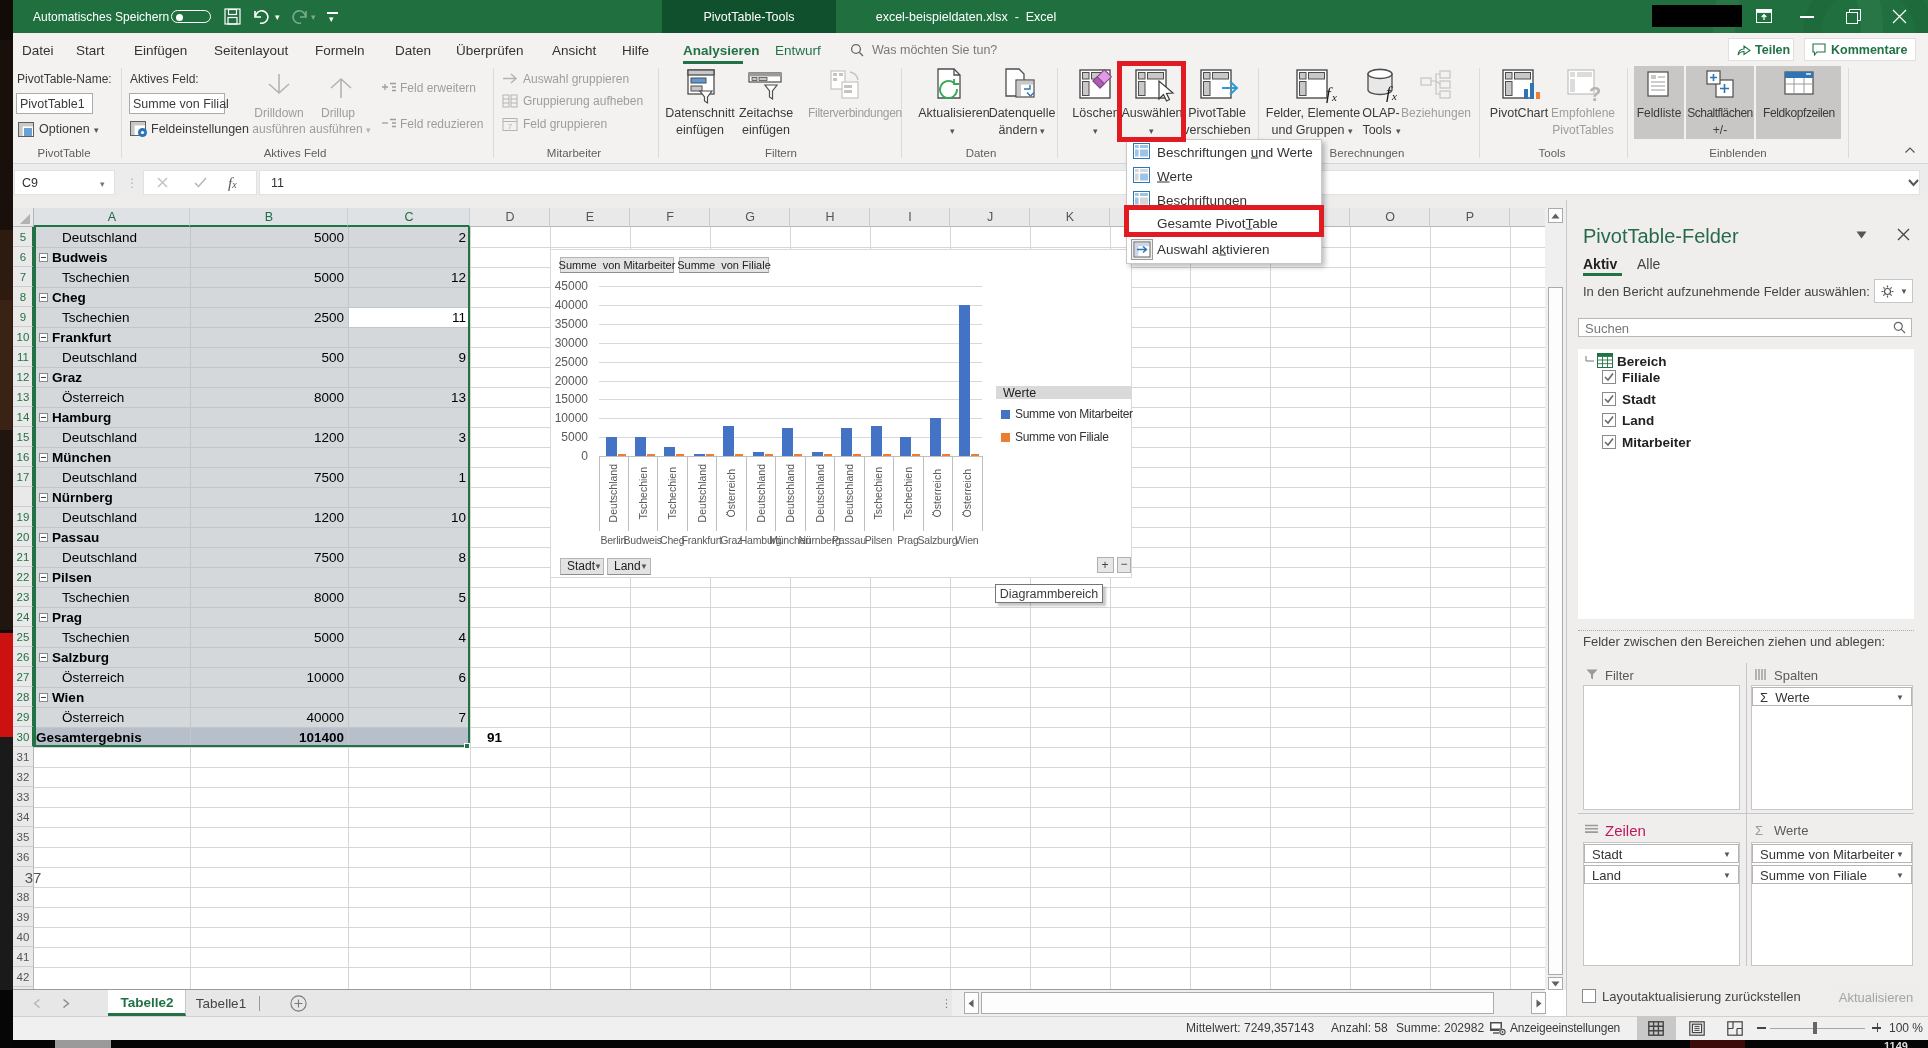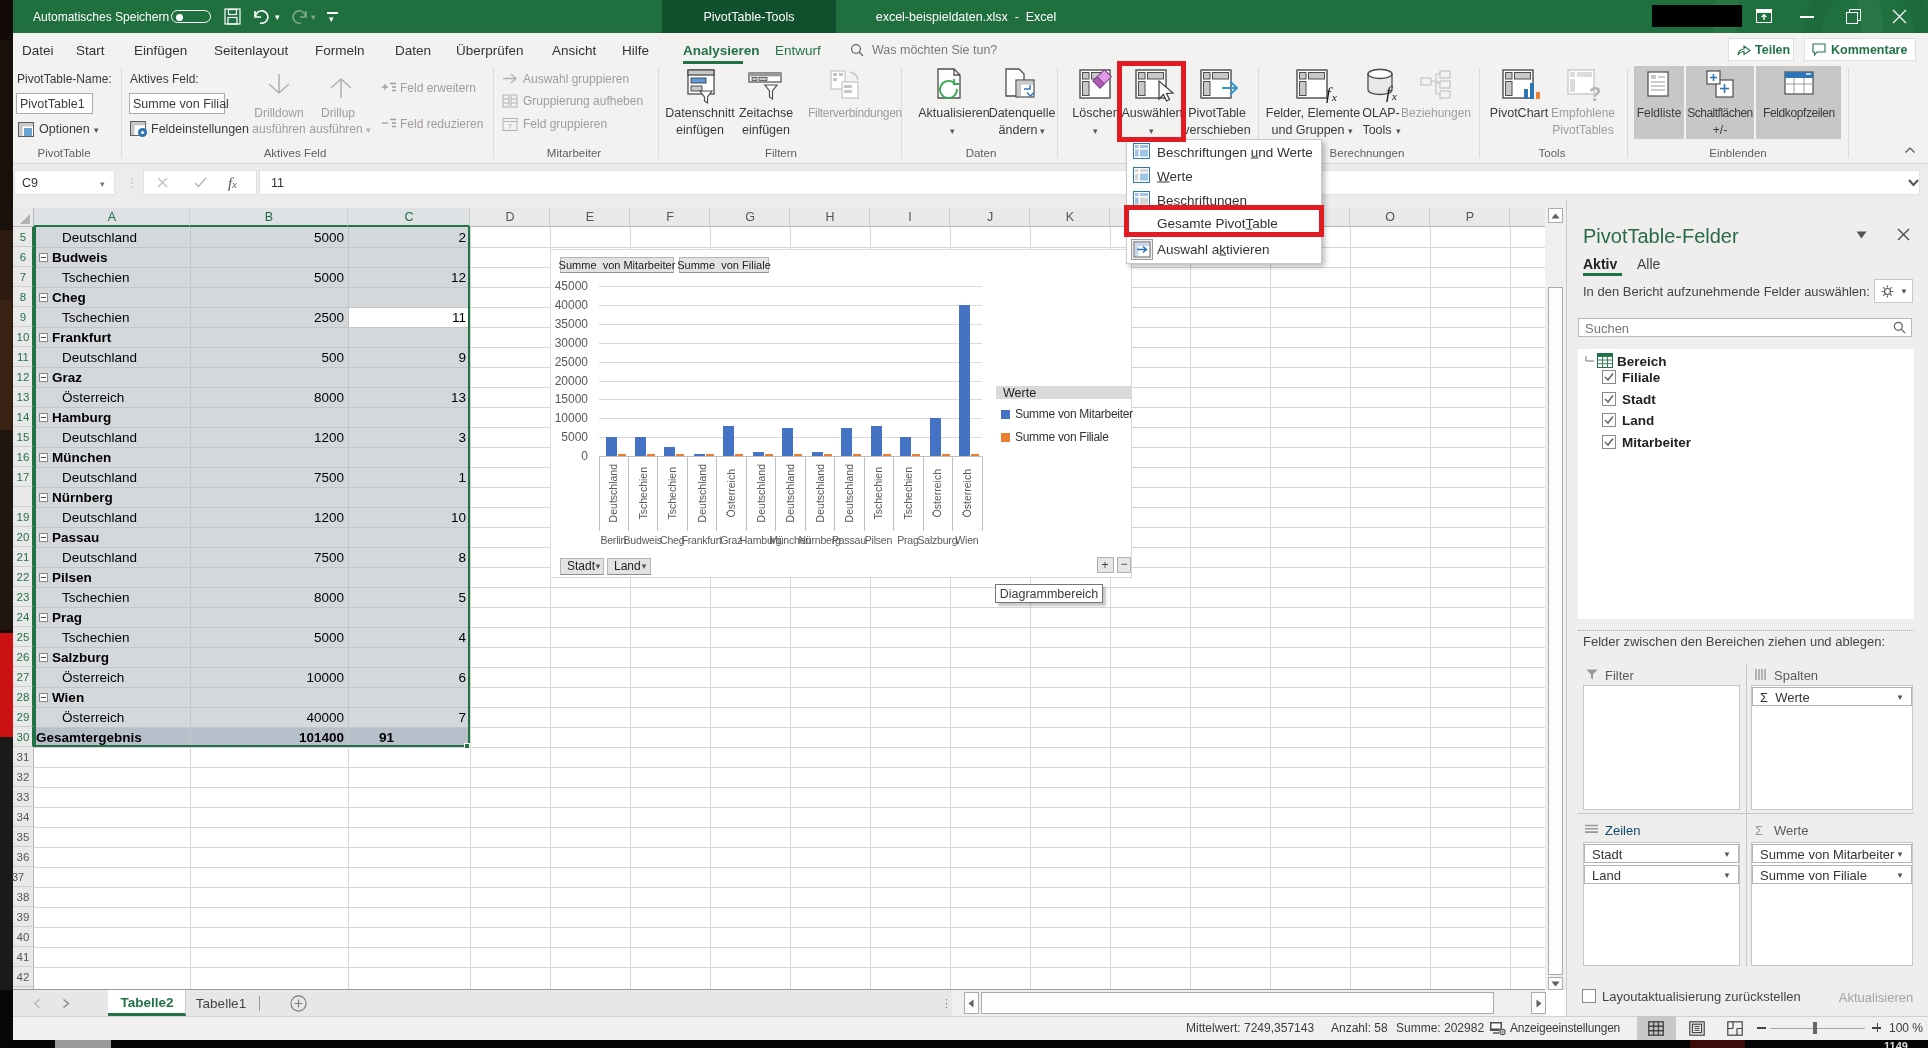--- a/index.html
+++ b/index.html
@@ -434,21 +434,21 @@
 <div class="txt" style="left:23px;transform:translateX(-50%);top:777px;line-height:0;font-size:11.5px;color:#555;font-weight:normal;"><span style="line-height:normal;display:inline-block;transform:translateY(-50%);">32</span></div>
 <div class="ab" style="left:13px;top:787px;width:21px;height:20px;background:#e9e9e9;border-right:1px solid #b7b7b7;border-bottom:1px solid #cdcdcd;"></div>
 <div class="txt" style="left:23px;transform:translateX(-50%);top:797px;line-height:0;font-size:11.5px;color:#555;font-weight:normal;"><span style="line-height:normal;display:inline-block;transform:translateY(-50%);">33</span></div>
 <div class="ab" style="left:13px;top:807px;width:21px;height:20px;background:#e9e9e9;border-right:1px solid #b7b7b7;border-bottom:1px solid #cdcdcd;"></div>
 <div class="txt" style="left:23px;transform:translateX(-50%);top:817px;line-height:0;font-size:11.5px;color:#555;font-weight:normal;"><span style="line-height:normal;display:inline-block;transform:translateY(-50%);">34</span></div>
 <div class="ab" style="left:13px;top:827px;width:21px;height:20px;background:#e9e9e9;border-right:1px solid #b7b7b7;border-bottom:1px solid #cdcdcd;"></div>
 <div class="txt" style="left:23px;transform:translateX(-50%);top:837px;line-height:0;font-size:11.5px;color:#555;font-weight:normal;"><span style="line-height:normal;display:inline-block;transform:translateY(-50%);">35</span></div>
 <div class="ab" style="left:13px;top:847px;width:21px;height:20px;background:#e9e9e9;border-right:1px solid #b7b7b7;border-bottom:1px solid #cdcdcd;"></div>
 <div class="txt" style="left:23px;transform:translateX(-50%);top:857px;line-height:0;font-size:11.5px;color:#555;font-weight:normal;"><span style="line-height:normal;display:inline-block;transform:translateY(-50%);">36</span></div>
 <div class="ab" style="left:13px;top:867px;width:21px;height:20px;background:#e9e9e9;border-right:1px solid #b7b7b7;border-bottom:1px solid #cdcdcd;"></div>
-<div class="txt" style="left:18px;transform:translateX(-50%);top:877px;line-height:0;font-size:11px;color:#555;font-weight:normal;"><span style="line-height:normal;display:inline-block;transform:translateY(-50%);">37</span></div>
+<div class="txt" style="left:33px;transform:translateX(-50%);top:877px;line-height:0;font-size:15px;color:#555;font-weight:normal;"><span style="line-height:normal;display:inline-block;transform:translateY(-50%);">37</span></div>
 <div class="ab" style="left:13px;top:887px;width:21px;height:20px;background:#e9e9e9;border-right:1px solid #b7b7b7;border-bottom:1px solid #cdcdcd;"></div>
 <div class="txt" style="left:23px;transform:translateX(-50%);top:897px;line-height:0;font-size:11.5px;color:#555;font-weight:normal;"><span style="line-height:normal;display:inline-block;transform:translateY(-50%);">38</span></div>
 <div class="ab" style="left:13px;top:907px;width:21px;height:20px;background:#e9e9e9;border-right:1px solid #b7b7b7;border-bottom:1px solid #cdcdcd;"></div>
 <div class="txt" style="left:23px;transform:translateX(-50%);top:917px;line-height:0;font-size:11.5px;color:#555;font-weight:normal;"><span style="line-height:normal;display:inline-block;transform:translateY(-50%);">39</span></div>
 <div class="ab" style="left:13px;top:927px;width:21px;height:20px;background:#e9e9e9;border-right:1px solid #b7b7b7;border-bottom:1px solid #cdcdcd;"></div>
 <div class="txt" style="left:23px;transform:translateX(-50%);top:937px;line-height:0;font-size:11.5px;color:#555;font-weight:normal;"><span style="line-height:normal;display:inline-block;transform:translateY(-50%);">40</span></div>
 <div class="ab" style="left:13px;top:947px;width:21px;height:20px;background:#e9e9e9;border-right:1px solid #b7b7b7;border-bottom:1px solid #cdcdcd;"></div>
 <div class="txt" style="left:23px;transform:translateX(-50%);top:957px;line-height:0;font-size:11.5px;color:#555;font-weight:normal;"><span style="line-height:normal;display:inline-block;transform:translateY(-50%);">41</span></div>
 <div class="ab" style="left:13px;top:967px;width:21px;height:20px;background:#e9e9e9;border-right:1px solid #b7b7b7;border-bottom:1px solid #cdcdcd;"></div>
 <div class="txt" style="left:23px;transform:translateX(-50%);top:977px;line-height:0;font-size:11.5px;color:#555;font-weight:normal;"><span style="line-height:normal;display:inline-block;transform:translateY(-50%);">42</span></div>
@@ -631,21 +631,21 @@
 <svg class="ab" style="left:39px;top:692.5px;" width="9" height="9" viewBox="0 0 9 9">
       <rect x="0.5" y="0.5" width="8" height="8" fill="#fff" stroke="#8a8a8a"></rect>
       <path d="M2 4.5 L7 4.5" stroke="#444"></path>
     </svg>
 <div class="txt" style="left:52px;top:697px;line-height:0;font-size:13.5px;color:#000;font-weight:bold;"><span style="line-height:normal;display:inline-block;transform:translateY(-50%);">Wien</span></div>
 <div class="txt" style="left:62px;top:717px;line-height:0;font-size:13.5px;color:#000;font-weight:normal;"><span style="line-height:normal;display:inline-block;transform:translateY(-50%);">Österreich</span></div>
 <div class="txt" style="right:1584px;top:717px;line-height:0;font-size:13.5px;color:#000;font-weight:normal;"><span style="line-height:normal;display:inline-block;transform:translateY(-50%);">40000</span></div>
 <div class="txt" style="right:1462px;top:717px;line-height:0;font-size:13.5px;color:#000;font-weight:normal;"><span style="line-height:normal;display:inline-block;transform:translateY(-50%);">7</span></div>
 <div class="txt" style="left:36px;top:737px;line-height:0;font-size:13.5px;color:#000;font-weight:bold;"><span style="line-height:normal;display:inline-block;transform:translateY(-50%);">Gesamtergebnis</span></div>
 <div class="txt" style="right:1584px;top:737px;line-height:0;font-size:13.5px;color:#000;font-weight:bold;"><span style="line-height:normal;display:inline-block;transform:translateY(-50%);">101400</span></div>
-<div class="txt" style="right:1534px;top:737px;line-height:0;font-size:13.5px;color:#000;font-weight:bold;"><span style="line-height:normal;display:inline-block;transform:translateY(-50%);">91</span></div>
+<div class="txt" style="right:1426px;top:737px;line-height:0;font-size:13.5px;color:#000;font-weight:bold;"><span style="line-height:normal;display:inline-block;transform:translateY(-50%);">91</span></div>
 <div class="ab" style="left:33px;top:227px;width:2.5px;height:520px;background:#217346;"></div>
 <div class="ab" style="left:467.5px;top:227px;width:2.5px;height:520px;background:#217346;"></div>
 <div class="ab" style="left:34px;top:744.5px;width:436px;height:2.5px;background:#217346;"></div>
 <div class="ab" style="left:464px;top:743px;width:6px;height:6px;background:#217346;border:1px solid #fff;"></div>
 <div class="ab" style="left:13px;top:989px;width:1532px;height:1.5px;background:#9a9a9a;"></div>
 <div class="ab" style="left:550px;top:249px;width:582px;height:329px;background:#fff;border:1px solid #d9d9d9;"></div>
 <div class="ab" style="left:560px;top:257px;width:114px;height:16px;background:#e3e3e3;border:1px solid #b5b5b5;border-bottom-color:#8e8e8e;"></div>
 <div class="txt" style="left:617px;transform:translateX(-50%);top:265px;line-height:0;font-size:11px;color:#222;font-weight:normal;"><span style="line-height:normal;display:inline-block;transform:translateY(-50%);">Summe&nbsp; von Mitarbeiter</span></div>
 <div class="ab" style="left:679px;top:257px;width:90px;height:16px;background:#e3e3e3;border:1px solid #b5b5b5;border-bottom-color:#8e8e8e;"></div>
 <div class="txt" style="left:724px;transform:translateX(-50%);top:265px;line-height:0;font-size:11px;color:#222;font-weight:normal;"><span style="line-height:normal;display:inline-block;transform:translateY(-50%);">Summe&nbsp; von Filiale</span></div>
@@ -895,21 +895,21 @@
 <div class="ab" style="left:1583px;top:685px;width:157px;height:125px;background:#fff;border:1px solid #c6c6c6;"></div>
 <div class="ab" style="left:1751px;top:685px;width:162px;height:125px;background:#fff;border:1px solid #c6c6c6;"></div>
 <div class="ab" style="left:1752px;top:687px;width:160px;height:19px;background:#fff;border:1px solid #b5b5b5;"></div>
 <div class="txt" style="left:1760px;top:697px;line-height:0;font-size:13px;color:#333;font-weight:normal;"><span style="line-height:normal;display:inline-block;transform:translateY(-50%);">Σ&nbsp; Werte</span></div>
 <div class="txt" style="left:1896px;top:698px;color:#555;font-size:8px;line-height:0;">▼</div>
 <div class="ab" style="left:1746px;top:663px;width:1px;height:303px;background:#c6c6c6;"></div>
 <div class="ab" style="left:1578px;top:813px;width:336px;height:1px;background:#c6c6c6;"></div>
 <svg class="ab" style="left:1585px;top:824px;" width="13" height="11" viewBox="0 0 13 11">
       <path d="M0 1.5 L13 1.5 M0 4.8 L13 4.8 M0 8.1 L13 8.1" stroke="#9a9a9a" stroke-width="1.6"></path>
     </svg>
-<div class="txt" style="left:1605px;top:830px;line-height:0;font-size:13px;color:#0c4a6e;font-weight:normal;"><span style="line-height:normal;display:inline-block;transform:translateY(-50%);">Zeilen</span></div>
+<div class="txt" style="left:1605px;top:830px;line-height:0;font-size:15px;color:#be185d;font-weight:normal;"><span style="line-height:normal;display:inline-block;transform:translateY(-50%);">Zeilen</span></div>
 <div class="txt" style="left:1755px;top:830px;line-height:0;font-size:13px;color:#9a9a9a;font-weight:normal;"><span style="line-height:normal;display:inline-block;transform:translateY(-50%);">Σ</span></div>
 <div class="txt" style="left:1774px;top:830px;line-height:0;font-size:13px;color:#595959;font-weight:normal;"><span style="line-height:normal;display:inline-block;transform:translateY(-50%);">Werte</span></div>
 <div class="ab" style="left:1583px;top:842px;width:157px;height:124px;background:#fff;border:1px solid #c6c6c6;"></div>
 <div class="ab" style="left:1751px;top:842px;width:162px;height:124px;background:#fff;border:1px solid #c6c6c6;"></div>
 <div class="ab" style="left:1584px;top:844px;width:155px;height:19px;background:#fff;border:1px solid #b5b5b5;"></div>
 <div class="txt" style="left:1592px;top:854px;line-height:0;font-size:13px;color:#333;font-weight:normal;"><span style="line-height:normal;display:inline-block;transform:translateY(-50%);">Stadt</span></div>
 <div class="txt" style="left:1723px;top:855px;color:#555;font-size:8px;line-height:0;">▼</div>
 <div class="ab" style="left:1584px;top:865px;width:155px;height:19px;background:#fff;border:1px solid #b5b5b5;"></div>
 <div class="txt" style="left:1592px;top:875px;line-height:0;font-size:13px;color:#333;font-weight:normal;"><span style="line-height:normal;display:inline-block;transform:translateY(-50%);">Land</span></div>
 <div class="txt" style="left:1723px;top:876px;color:#555;font-size:8px;line-height:0;">▼</div>

